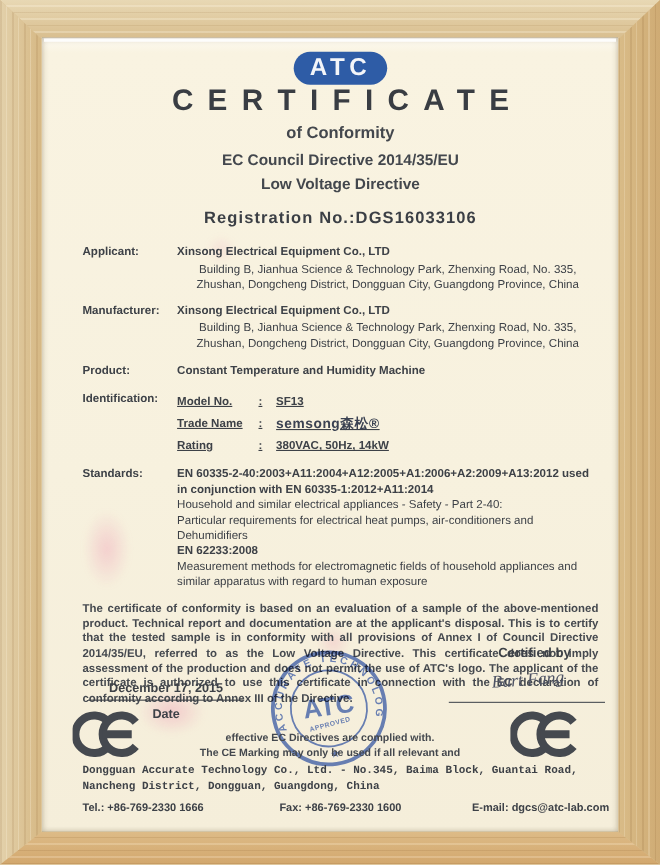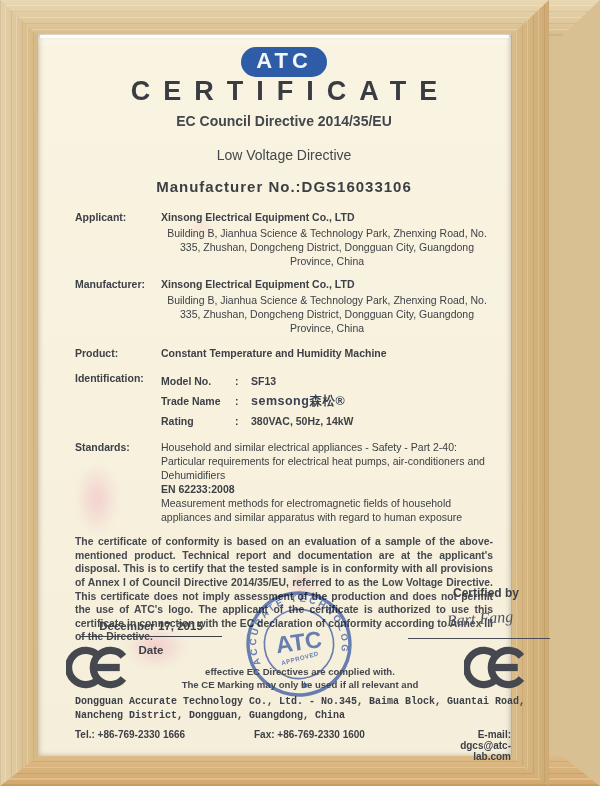--- a/index.html
+++ b/index.html
@@ -1,19 +1,19 @@
 <!DOCTYPE html>
 <html><head>
 <meta charset="utf-8">
 <style>
   * { margin:0; padding:0; box-sizing:border-box; }
   html,body { width:600px; height:786px; }
   body { font-family:"Liberation Sans", sans-serif; background:#d9c092; overflow:hidden; }
 
-  .photo { position:relative; width:549px; height:786px; background:#d9c092; }
+  .photo { position:relative; width:600px; height:786px; background:#d9c092; }
 
   
   .fr { position:absolute; }
   .fr-top { left:0; top:0; width:600px; height:36px;
     background:
       repeating-linear-gradient(0deg, rgba(146,104,56,.13) 0 1.5px, transparent 1.5px 6px, rgba(255,248,230,.28) 6px 7.5px, transparent 7.5px 12px),
       linear-gradient(180deg,#e8d8b4,#d8bd8d);
     clip-path:polygon(0 0, 100% 0, calc(100% - 38px) 100%, 38px 100%); }
   .fr-bottom { left:0; bottom:0; width:600px; height:30px;
     background:
@@ -50,34 +50,34 @@
 
   
   .hdr { text-align:center; }
   .atc-pill { display:inline-block; margin-top:5px; padding:2px 15px 4px;
     background:#2e5ca6; border-radius:17px; color:#f3f5f9;
     font-size:22px; font-weight:700; letter-spacing:4px; line-height:1.1; }
   .cert-title { margin-top:1px; font-size:27px; font-weight:700; color:#393d43;
     letter-spacing:13px; padding-left:13px; line-height:1.0; }
   .conf { margin-top:7px; font-size:15px; font-weight:700; color:#43474d; }
   .dir1 { margin-top:8px; font-size:14px; font-weight:700; color:#43474d; }
-  .dir2 { margin-top:18px; font-size:14px; font-weight:400; color:#43474d; }
+  .dir2 { margin-top:6px; font-size:14px; font-weight:700; color:#43474d; }
   .reg  { margin-top:15px; font-size:15px; font-weight:700; color:#3b3f45; letter-spacing:1px; }
 
   
   .rows { margin-top:15px; font-size:10.5px; line-height:14px; }
   .frow { display:flex; align-items:flex-start; }
   .flabel { flex:0 0 86px; font-weight:700; }
   .fval { flex:1; }
   .fname { font-weight:700; }
   .faddr { margin-top:2px;text-align:center; }
   .gap8  { margin-top:9px; }
   .gap10 { margin-top:11px; }
 
-  .idrow { display:flex; line-height:20px; }
+  .idrow { display:flex; line-height:20px;text-decoration:underline; }
   .idkey { flex:0 0 74px; font-weight:700; }
   .idcol { flex:0 0 16px; font-weight:700; }
   .idval { flex:1; font-weight:700; }
   .trade-logo { font-size:12.5px; color:#3b4252; letter-spacing:.5px; }
 
   .std-lines div { line-height:14px; }
   .std-b { font-weight:700; }
 
   
   .statement { margin-top:11px; font-size:10.4px; font-weight:700; color:#45494f;
@@ -117,23 +117,24 @@
   <div class="paper">
     <div class="smudge sm1"></div>
     <div class="smudge sm2"></div>
     <div class="smudge sm3"></div>
     <div class="smudge sm4"></div>
 
     <div class="content">
       <div class="hdr">
         <div class="atc-pill">ATC</div>
         <div class="cert-title">CERTIFICATE</div>
+        <div class="conf">of Conformity</div>
         <div class="dir1">EC Council Directive 2014/35/EU</div>
         <div class="dir2">Low Voltage Directive</div>
-        <div class="reg">Manufacturer No.:DGS16033106</div>
+        <div class="reg">Registration No.:DGS16033106</div>
       </div>
 
       <div class="rows">
 
         <div class="frow">
           <div class="flabel">Applicant:</div>
           <div class="fval">
             <div class="fname">Xinsong Electrical Equipment Co., LTD</div>
             <div class="faddr">Building B, Jianhua Science &amp; Technology Park, Zhenxing Road, No. 335, Zhushan, Dongcheng District, Dongguan City, Guangdong Province, China</div>
           </div>
@@ -169,20 +170,21 @@
               <span class="idkey">Rating</span>
               <span class="idcol">:</span>
               <span class="idval">380VAC, 50Hz, 14kW</span>
             </div>
           </div>
         </div>
 
         <div class="frow gap8">
           <div class="flabel">Standards:</div>
           <div class="fval std-lines">
+            <div class="std-b">EN 60335-2-40:2003+A11:2004+A12:2005+A1:2006+A2:2009+A13:2012 used in conjunction with EN 60335-1:2012+A11:2014</div>
             <div>Household and similar electrical appliances - Safety - Part 2-40:</div>
             <div>Particular requirements for electrical heat pumps, air-conditioners and Dehumidifiers</div>
             <div class="std-b">EN 62233:2008</div>
             <div>Measurement methods for electromagnetic fields of household appliances and similar apparatus with regard to human exposure</div>
           </div>
         </div>
       </div>
 
       <p class="statement">The certificate of conformity is based on an evaluation of a sample of the above-mentioned product. Technical report and documentation are at the applicant's disposal. This is to certify that the tested sample is in conformity with all provisions of Annex I of Council Directive 2014/35/EU, referred to as the Low Voltage Directive. This certificate does not imply assessment of the production and does not permit the use of ATC's logo. The applicant of the certificate is authorized to use this certificate in connection with the EC declaration of conformity according to Annex III of the Directive.</p>
     </div>

